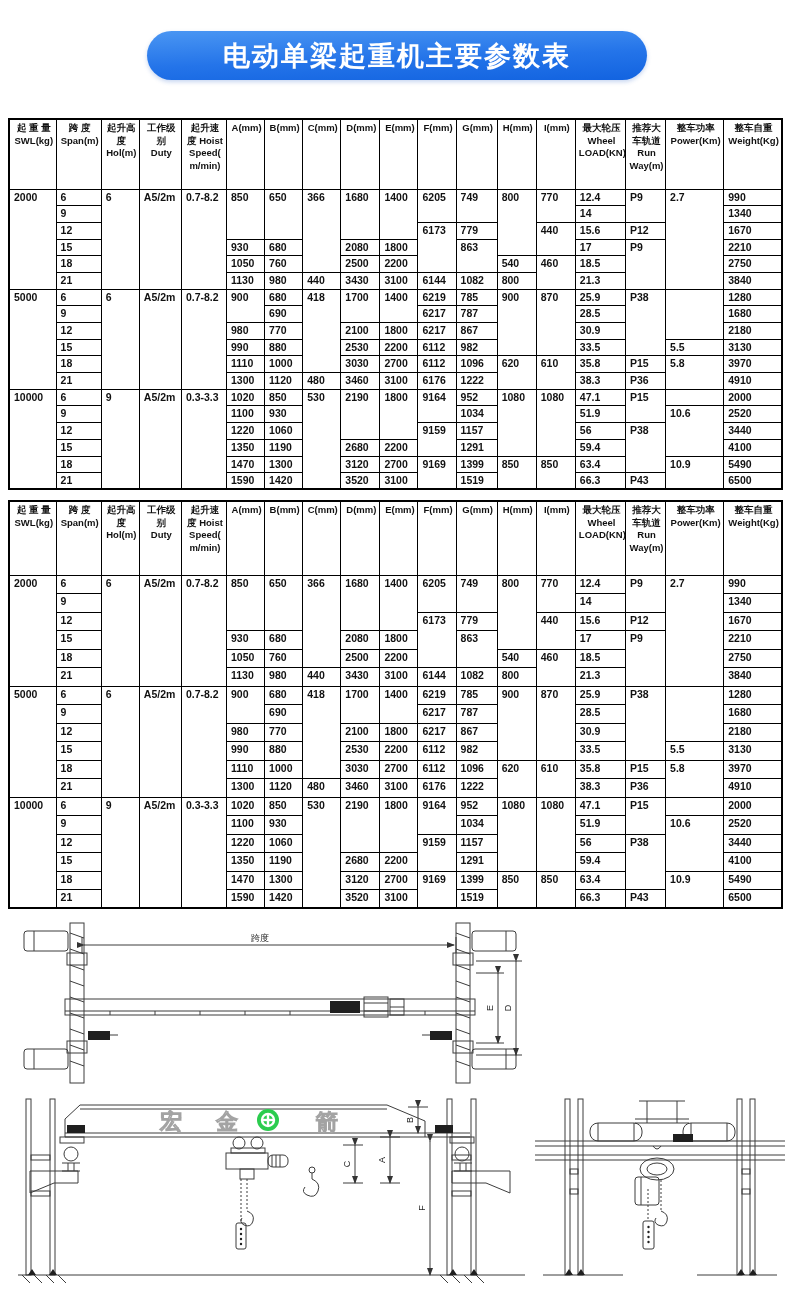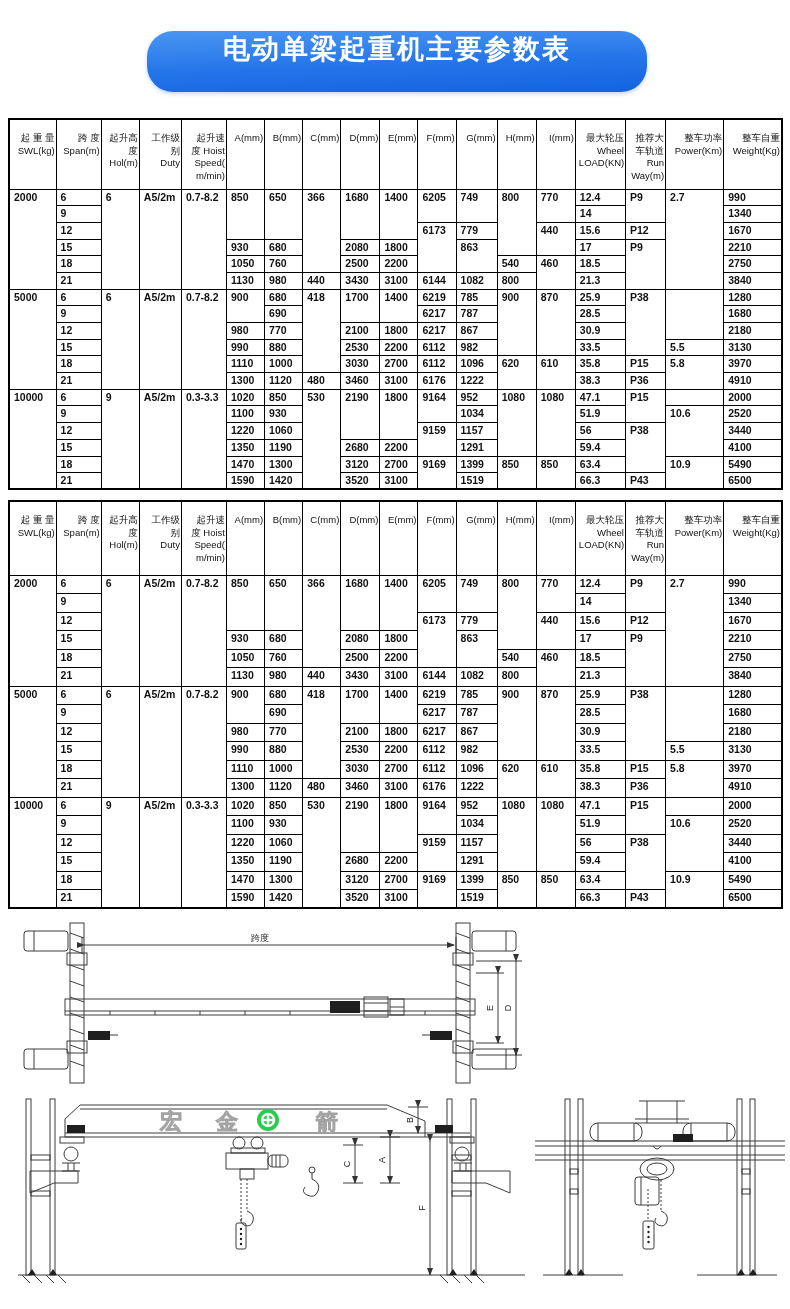--- a/index.html
+++ b/index.html
@@ -1,27 +1,27 @@
 <!DOCTYPE html>
 <html><head>
 <meta charset="utf-8">
 <style>
   html,body{margin:0;padding:0;background:#ffffff;}
   body{font-family:"Liberation Sans", sans-serif;}
   .page{position:relative;width:790px;height:1309px;background:#ffffff;overflow:hidden;}
 
-  .banner{position:absolute;left:147px;top:31px;width:500px;height:61px;border-radius:26px;
+  .banner{position:absolute;left:147px;top:31px;width:500px;height:49px;border-radius:26px;
     background:linear-gradient(178deg,#4a96f3 0%,#2474e9 55%,#1263e0 100%);
-    display:flex;justify-content:center;box-shadow:0 2px 4px rgba(30,90,200,.25);}
+    display:flex;align-items:center;justify-content:center;box-shadow:0 2px 4px rgba(30,90,200,.25);}
   .banner span{color:#ffffff;font-size:27px;font-weight:bold;letter-spacing:2px;}
 
   table.params{position:absolute;left:8px;width:775px;border-collapse:collapse;table-layout:fixed;background:#fff;
     border:2px solid #000;}
   table.params th, table.params td{border:1px solid #000;overflow:hidden;}
-  table.params th{font-size:9.5px;font-weight:normal;text-align:right;vertical-align:top;padding:12px 1px 0 3px;line-height:1.32;color:#111;}
+  table.params th{font-size:9.5px;font-weight:bold;text-align:center;vertical-align:top;padding:2px 1px 0 3px;line-height:1.32;color:#111;}
   table.params td{font-size:10.5px;font-weight:bold;text-align:left;vertical-align:top;padding:1px 0 0 4px;color:#111;}
   .t1{top:118px;} .t2{top:500px;}
   .t1 thead tr{height:70px;} .t1 tbody tr{height:16.7px;}
   .t2 thead tr{height:74px;} .t2 tbody tr{height:18.5px;}
 
   svg.drw{position:absolute;}
   svg.drw .ln{stroke:#3c3c3c;fill:none;stroke-width:1;}
   svg.drw .dk{fill:#1f1f1f;stroke:none;}
   svg.drw text.dim{font-family:"Liberation Sans",sans-serif;font-size:9px;fill:#222;stroke:none;}
   svg.drw text.wm{font-size:22px;font-weight:bold;fill:#fdfdfd;stroke:#a3a3a3;stroke-width:0.8;}

